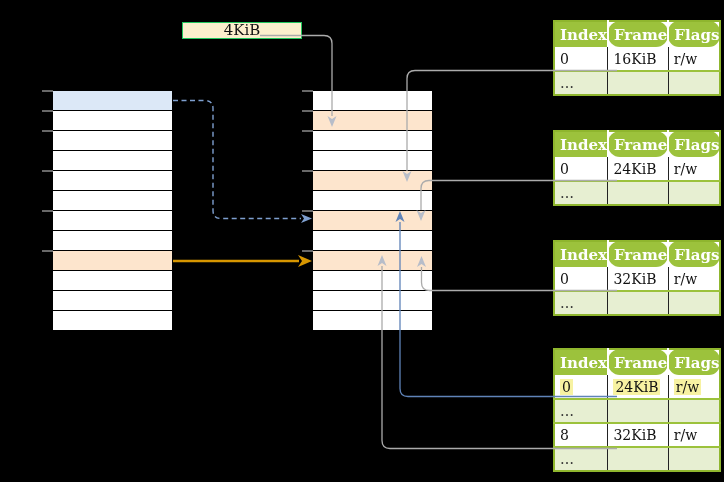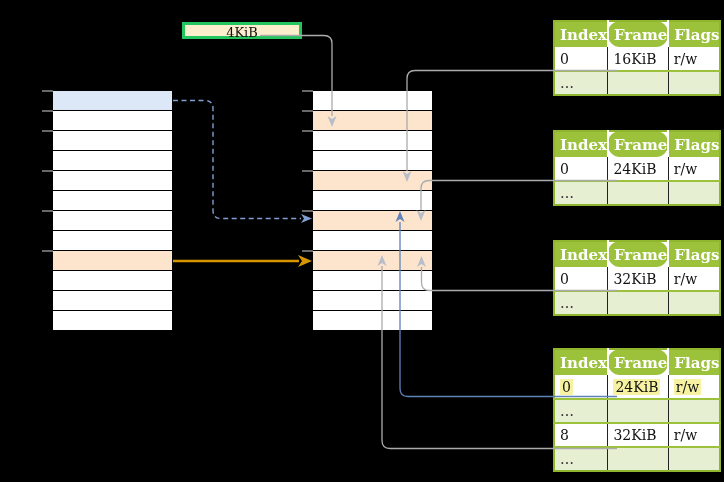--- a/index.html
+++ b/index.html
@@ -8,30 +8,30 @@
 
   
   .mem-col{position:absolute;width:119px;background:#fff;border:1px solid #000;}
   .mem-row{height:19px;border-bottom:1px solid #000;background:#fff;}
   .mem-row:last-child{border-bottom:none;}
   .mem-row[data-type="blue"]{background:#dce8f7;}
   .mem-row[data-type="orange"]{background:#fde5cd;}
 
   
   .page-size-box{position:absolute;left:182px;top:22px;width:120px;height:17px;
-    background:#fcefcd;border:3px solid #22c55e;box-sizing:border-box;
-    text-align:center;font-size:13px;line-height:15px;color:#111;}
+    background:#fcefcd;border:1px solid #22c55e;box-sizing:border-box;
+    text-align:center;font-size:15px;line-height:15px;color:#111;}
 
   
   table.pt{position:absolute;border-collapse:collapse;border:2px solid #8fb62e;
     background:#fff;table-layout:fixed;}
   .pt th{background:#9cc23c;color:#fff;font-weight:bold;text-align:left;
     height:26px;padding:0 0 0 5px;border-right:2px solid #fff;font-size:15px;box-sizing:border-box;}
   .pt th:last-child{border-right:none;}
-  .pt th:nth-child(1){width:32px;} .pt th:nth-child(2){width:60px;border-radius:12px;} .pt th:nth-child(3){width:47px;}
+  .pt th:nth-child(1){width:32px;} .pt th:nth-child(2){width:60px;border-radius:12px;} .pt th:nth-child(3){width:47px;border-radius:11px;}
   .pt td{height:24px;padding:0 0 0 5px;font-size:14px;color:#111;background:#fff;
     border-right:1px solid #222;box-sizing:border-box;}
   .pt td:last-child{border-right:none;}
   .pt tbody tr + tr td{border-top:2px solid #9cc23c;}
   .pt tr.alt td{background:#e7efd2;color:#333;}
   .pt mark{background:#f7f2a2;color:#111;padding:0 2px;}
 
   svg.overlay{position:absolute;left:0;top:0;pointer-events:none;}
 </style>
 </head>

